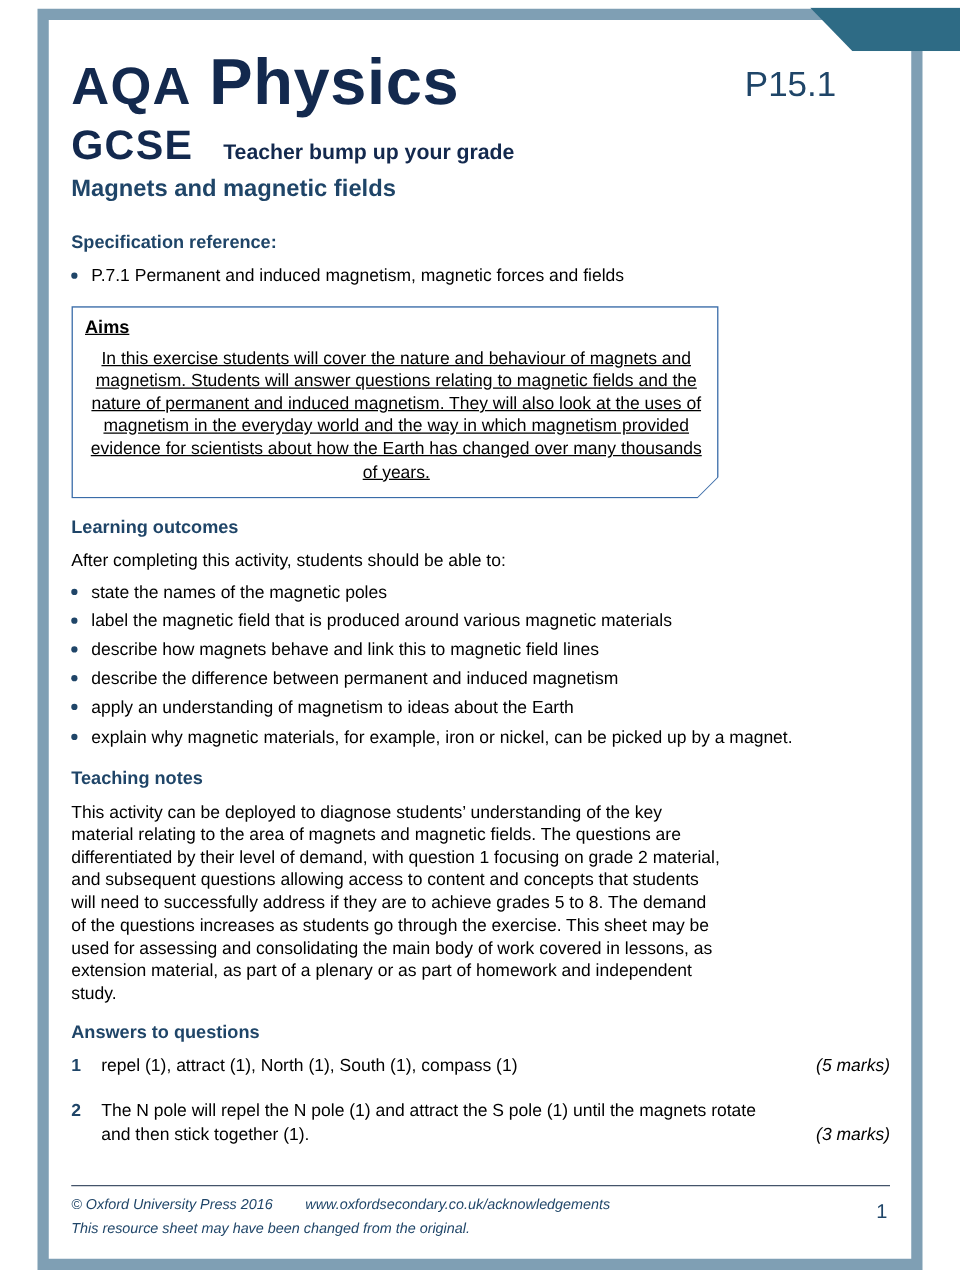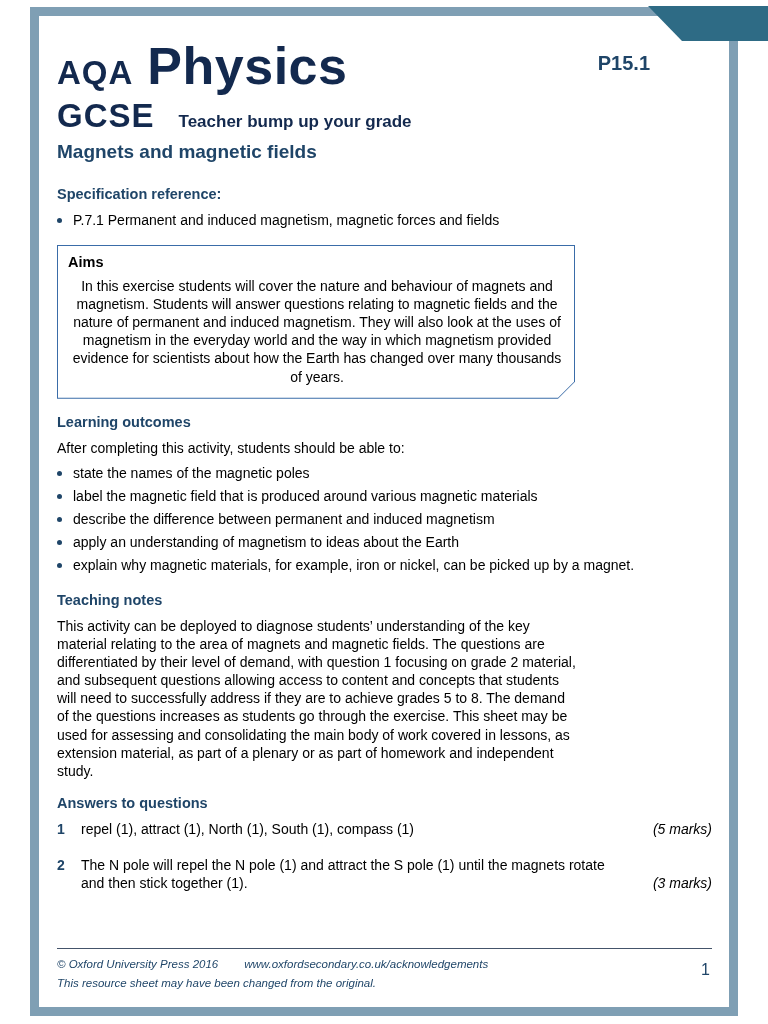--- a/index.html
+++ b/index.html
@@ -18,27 +18,27 @@
     pointer-events:none;
   }
   
   .corner {
     position:absolute; top:6px; right:0; width:120px; height:35px;
     background:var(--accent, #2e6b85);
     clip-path:polygon(0 0, 100% 0, 100% 100%, 34px 100%);
   }
 
   .code {
-    position:absolute; top:52px; right:118px;
-    font-size:20px; font-weight:bold; color:var(--navy, #1f4568);
+    position:absolute; top:52px; right:99px;
+    font-size:28px; font-weight:normal; color:var(--navy, #1f4568);
   }
 
   .brand { position:absolute; top:36px; left:57px; color:var(--brand, #13294e); }
   .brand-row1 { display:flex; align-items:baseline; gap:14px; }
-  .aqa  { font-size:33px; font-weight:800; letter-spacing:1px; }
+  .aqa  { font-size:42px; font-weight:800; letter-spacing:1px; }
   .subject { font-size:52px; font-weight:700; letter-spacing:.5px; }
   .brand-row2 { display:flex; align-items:baseline; gap:24px; margin-top:1px; }
   .gcse { font-size:33px; font-weight:800; letter-spacing:1px; }
   .series { font-size:17px; font-weight:700; }
 
   .content {
     position:absolute; top:140px; left:57px; width:655px;
     color:#000; font-size:14px; line-height:1.3;
   }
   h1.title { font-size:19px; color:var(--navy, #1f4568); margin-bottom:20px; }
@@ -49,20 +49,21 @@
   .dot { width:5px; height:5px; border-radius:50%; background:var(--navy, #1f4568); margin-top:7px; flex:none; }
 
   .spec-list { margin-bottom:16px; }
 
   
   .aims {
     width:518px; margin-bottom:14px;
     background:var(--aims_border, #3a6ca8);
     clip-path:polygon(0 0, 100% 0, 100% calc(100% - 17px), calc(100% - 17px) 100%, 0 100%);
     padding:1px;
+    text-decoration:underline;
   }
   .aims-inner {
     background:#fff; padding:7px 10px 12px 10px;
     clip-path:polygon(0 0, 100% 0, 100% calc(100% - 16px), calc(100% - 16px) 100%, 0 100%);
   }
   .aims-inner h3 { font-size:14.5px; color:#000; margin-bottom:5px; }
   .aims-inner p  { width:498px;text-align:center; }
 
   .intro { margin-bottom:7px; }
   .lo-list { margin-bottom:16px; }
@@ -128,20 +129,24 @@
       <li>
         <span class="dot"></span>
         <span>state the names of the magnetic poles</span>
       </li>
       <li>
         <span class="dot"></span>
         <span>label the magnetic field that is produced around various magnetic materials</span>
       </li>
       <li>
         <span class="dot"></span>
+        <span>describe how magnets behave and link this to magnetic field lines</span>
+      </li>
+      <li>
+        <span class="dot"></span>
         <span>describe the difference between permanent and induced magnetism</span>
       </li>
       <li>
         <span class="dot"></span>
         <span>apply an understanding of magnetism to ideas about the Earth</span>
       </li>
       <li>
         <span class="dot"></span>
         <span>explain why magnetic materials, for example, iron or nickel, can be picked up by a magnet.</span>
       </li>

